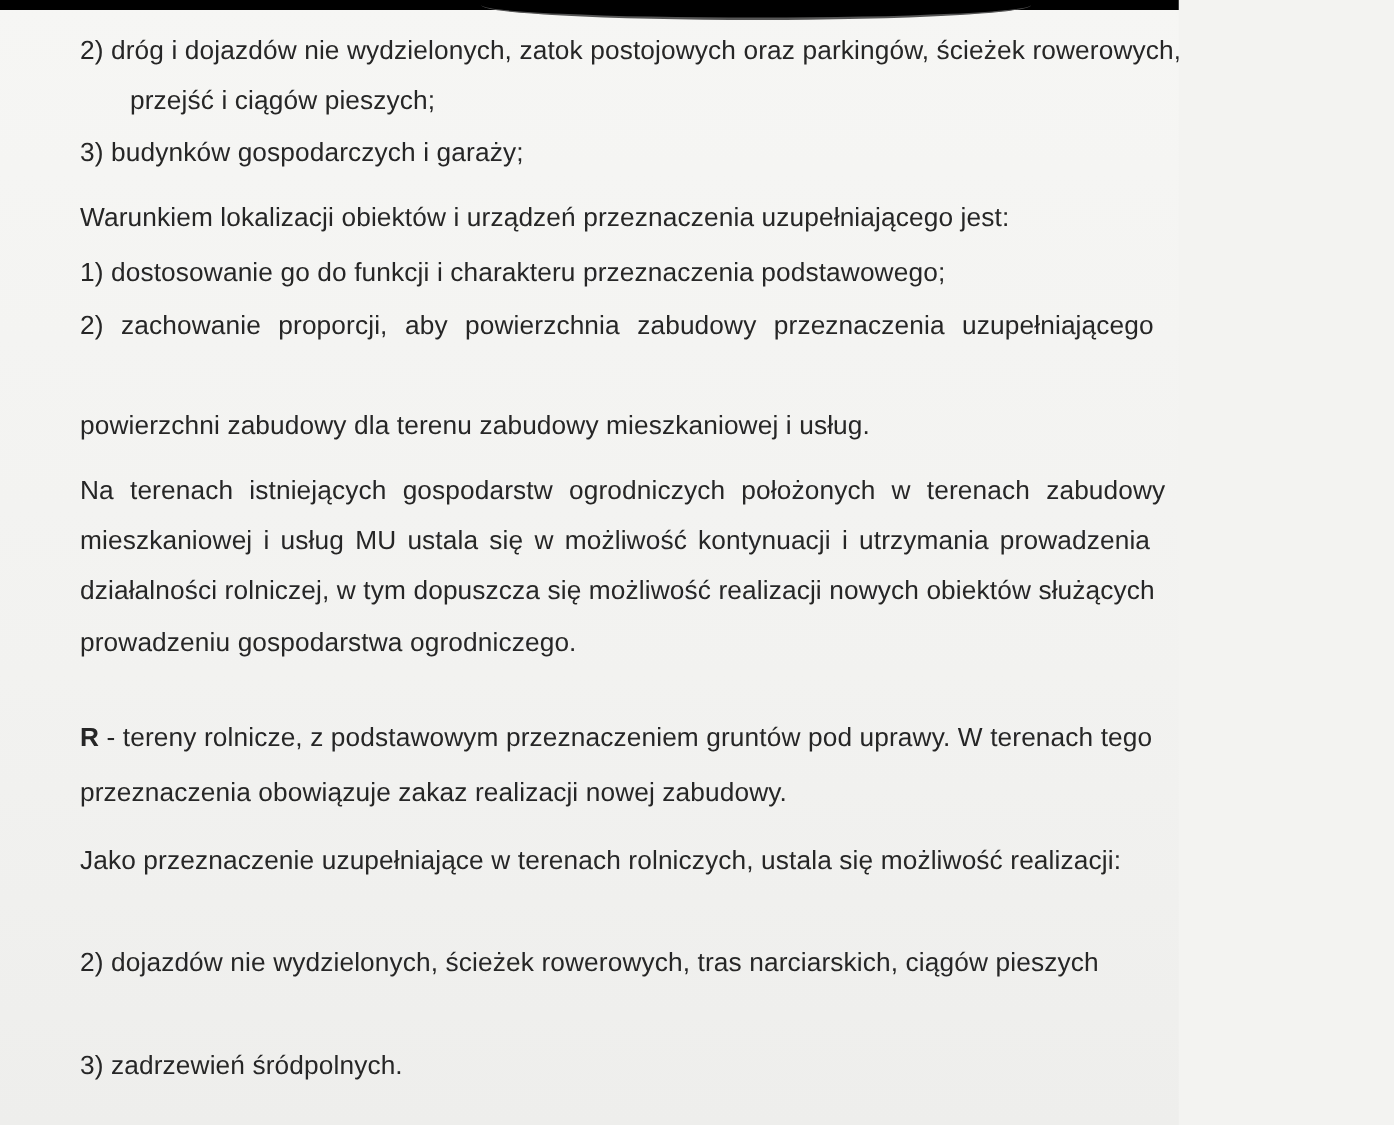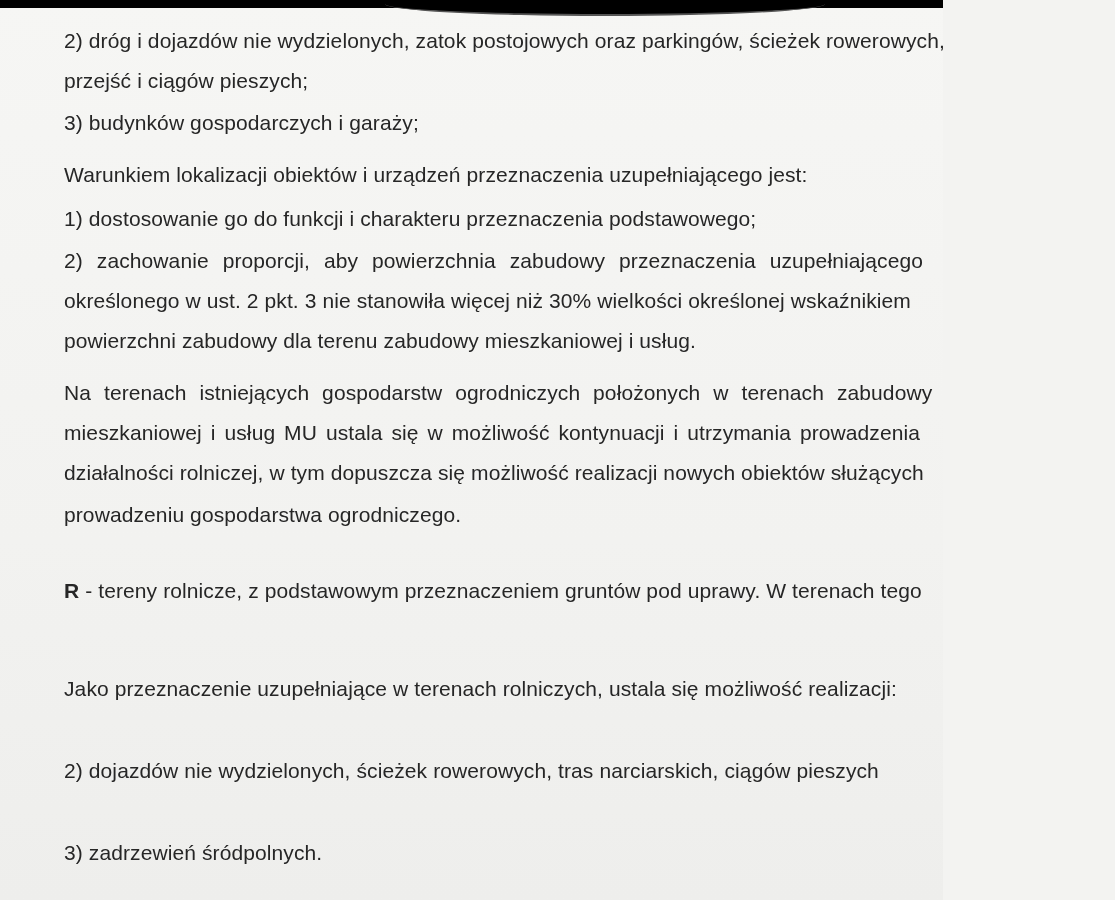--- a/index.html
+++ b/index.html
@@ -47,32 +47,32 @@
     .bold { font-weight: bold; }
   </style>
 </head>
 <body>
 
 <div class="page">
   <div class="top-bar"></div>
   <div class="top-curve"></div>
 
   <div class="line" style="top:28px;">2) dróg i dojazdów nie wydzielonych, zatok postojowych oraz parkingów, ścieżek rowerowych,</div>
-  <div class="line" style="top:68px;">przejść i ciągów pieszych;</div>
+  <div class="line" style="top:68px;margin-left:40px;">przejść i ciągów pieszych;</div>
   <div class="line" style="top:110px;">3) budynków gospodarczych i garaży;</div>
 
   <div class="line" style="top:162px;">Warunkiem lokalizacji obiektów i urządzeń przeznaczenia uzupełniającego jest:</div>
   <div class="line" style="top:206px;">1) dostosowanie go do funkcji i charakteru przeznaczenia podstawowego;</div>
   <div class="line" style="top:248px; word-spacing:8px;">2) zachowanie proporcji, aby powierzchnia zabudowy przeznaczenia uzupełniającego</div>
-  <div class="line" style="top:288px;">określonego w ust. 2 pkt. 3 nie stanowiła więcej niż 30% wielkości określonej wskaźnikiem</div>
   <div class="line" style="top:328px;">powierzchni zabudowy dla terenu zabudowy mieszkaniowej i usług.</div>
 
   <div class="line" style="top:380px; word-spacing:7px;">Na terenach istniejących gospodarstw ogrodniczych położonych w terenach zabudowy</div>
   <div class="line" style="top:420px; word-spacing:3px;">mieszkaniowej i usług MU ustala się w możliwość kontynuacji i utrzymania prowadzenia</div>
   <div class="line" style="top:502px;">prowadzeniu gospodarstwa ogrodniczego.</div>
   <div class="line" style="top:460px;">działalności rolniczej, w tym dopuszcza się możliwość realizacji nowych obiektów służących</div>
 
   <div class="line" style="top:578px;"><span class="bold">R</span><span> - tereny rolnicze, z podstawowym przeznaczeniem gruntów pod uprawy. W terenach tego</span></div>
+  <div class="line" style="top:622px;">przeznaczenia obowiązuje zakaz realizacji nowej zabudowy.</div>
 
   <div class="line" style="top:676px;">Jako przeznaczenie uzupełniające w terenach rolniczych, ustala się możliwość realizacji:</div>
   <div class="line" style="top:758px;">2) dojazdów nie wydzielonych, ścieżek rowerowych, tras narciarskich, ciągów pieszych</div>
   <div class="line" style="top:840px;">3) zadrzewień śródpolnych.</div>
 </div>
 
 </body></html>

